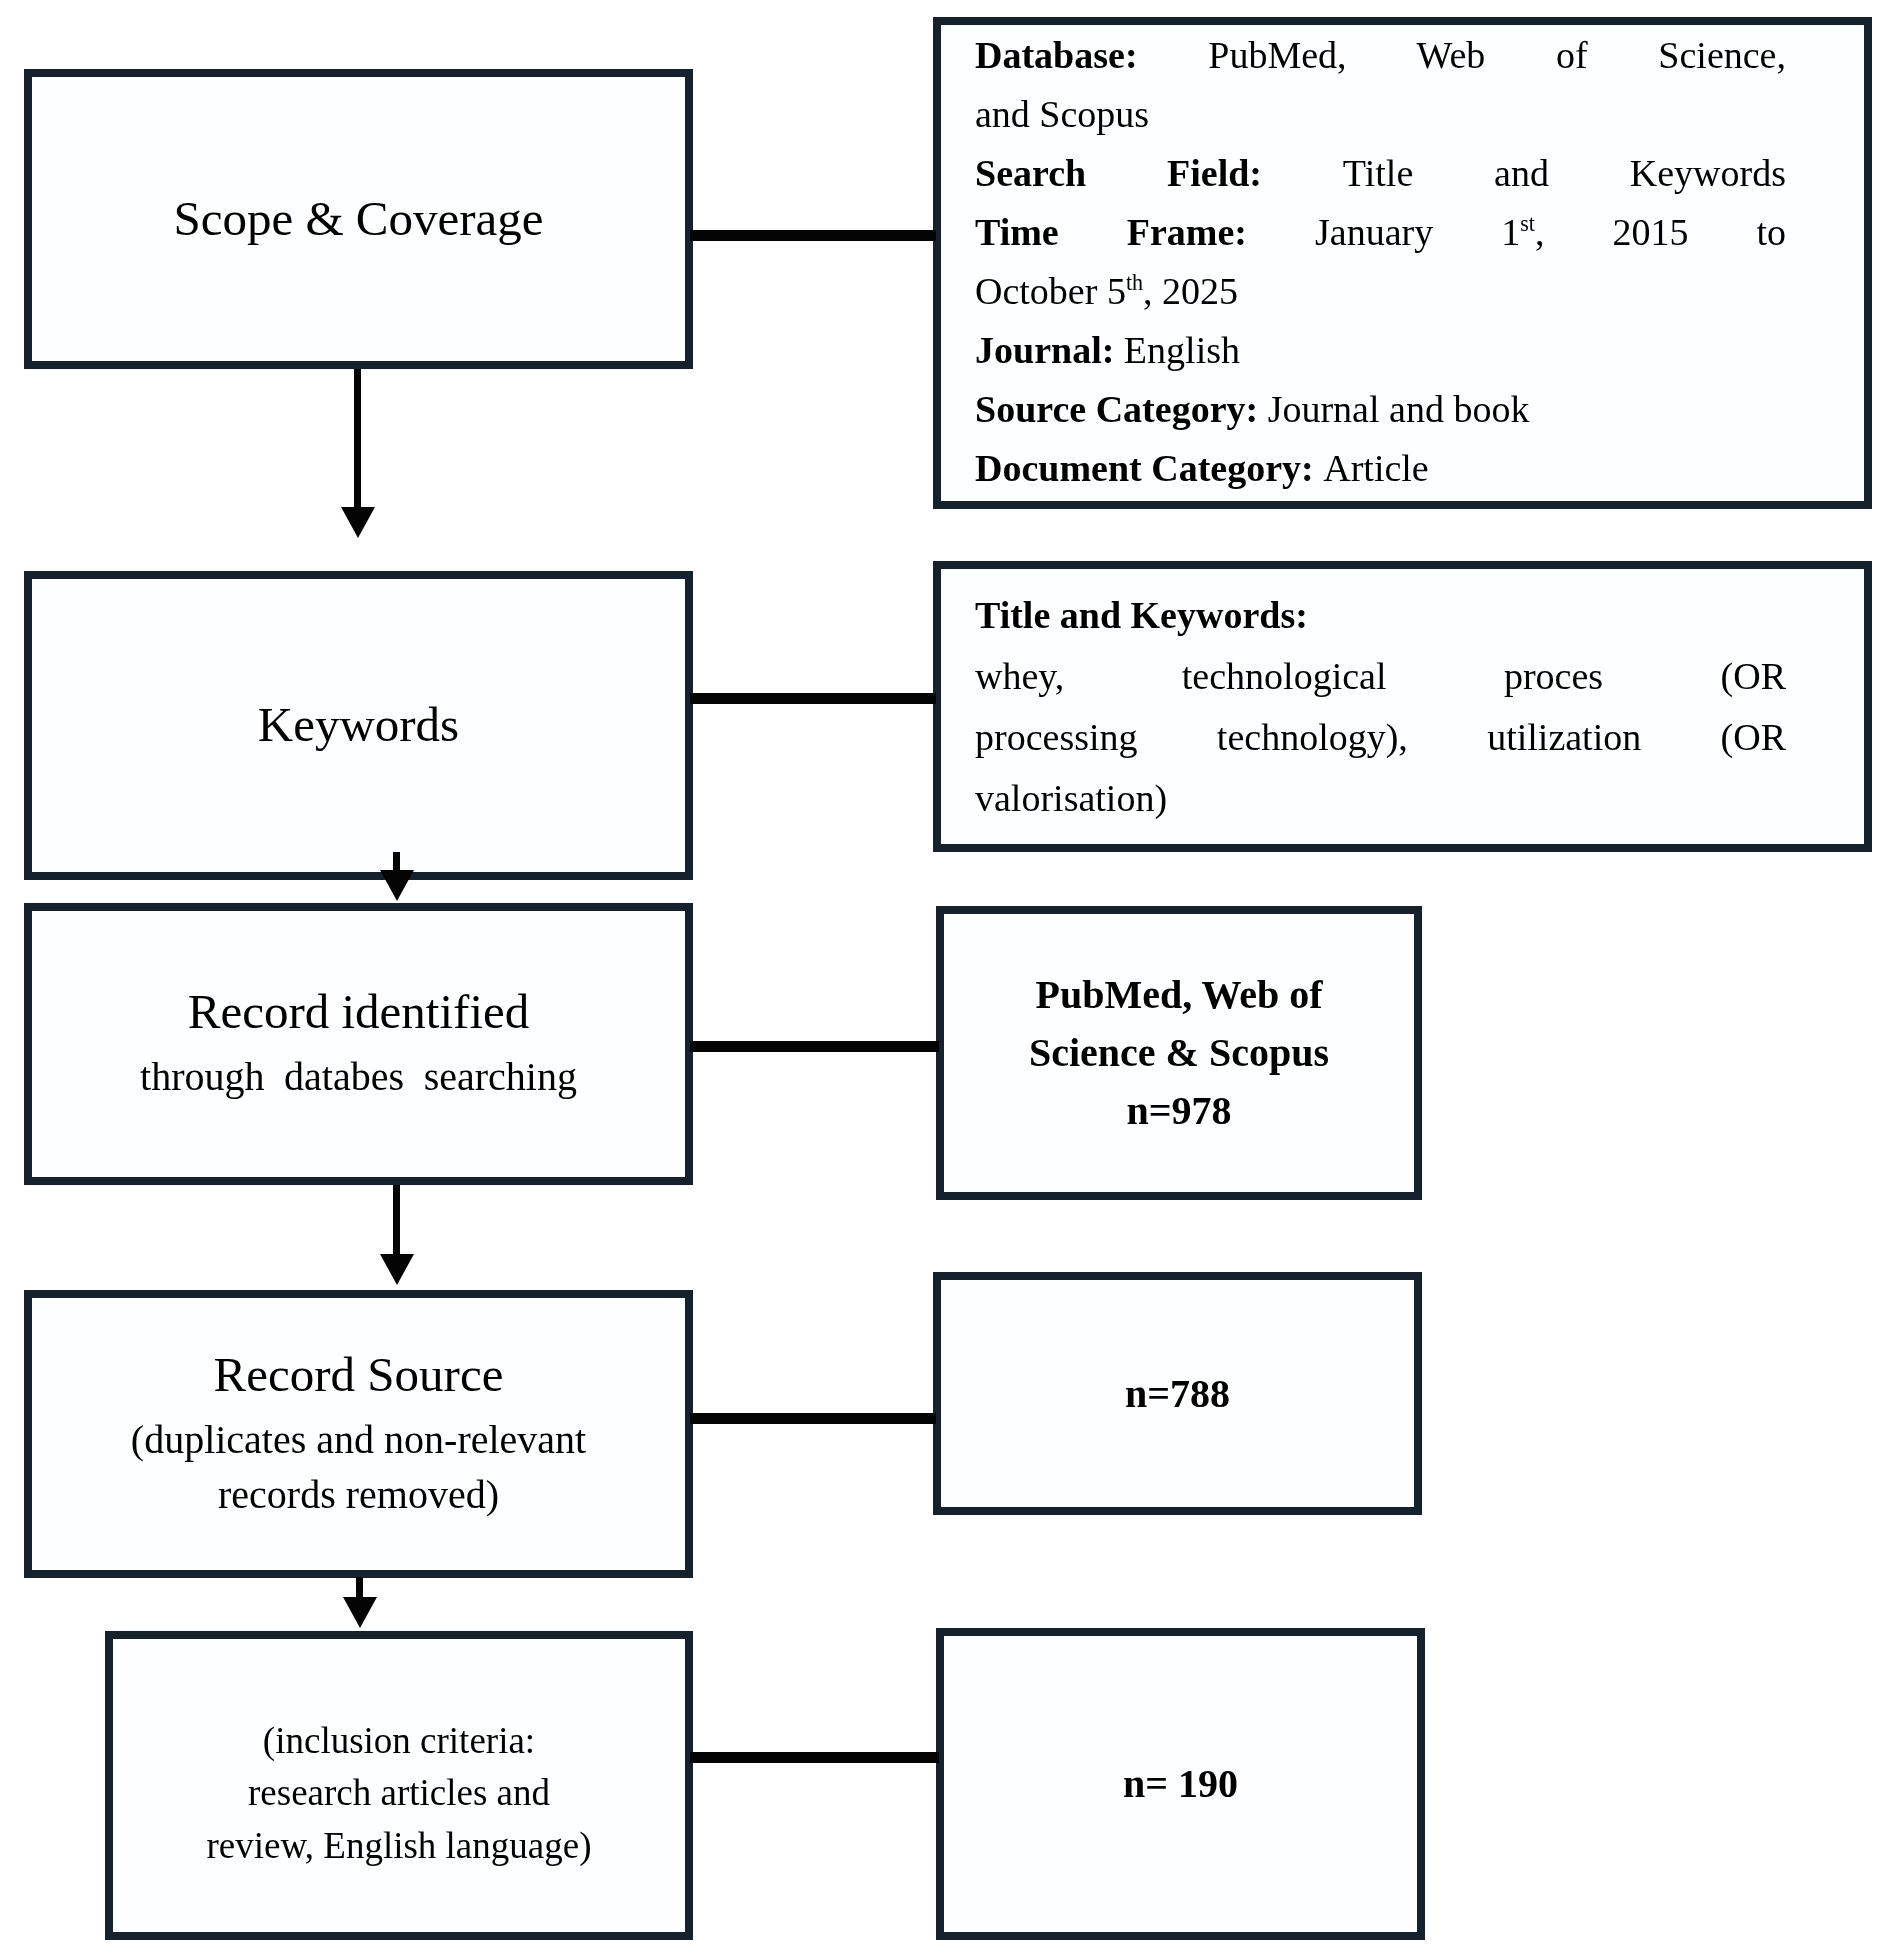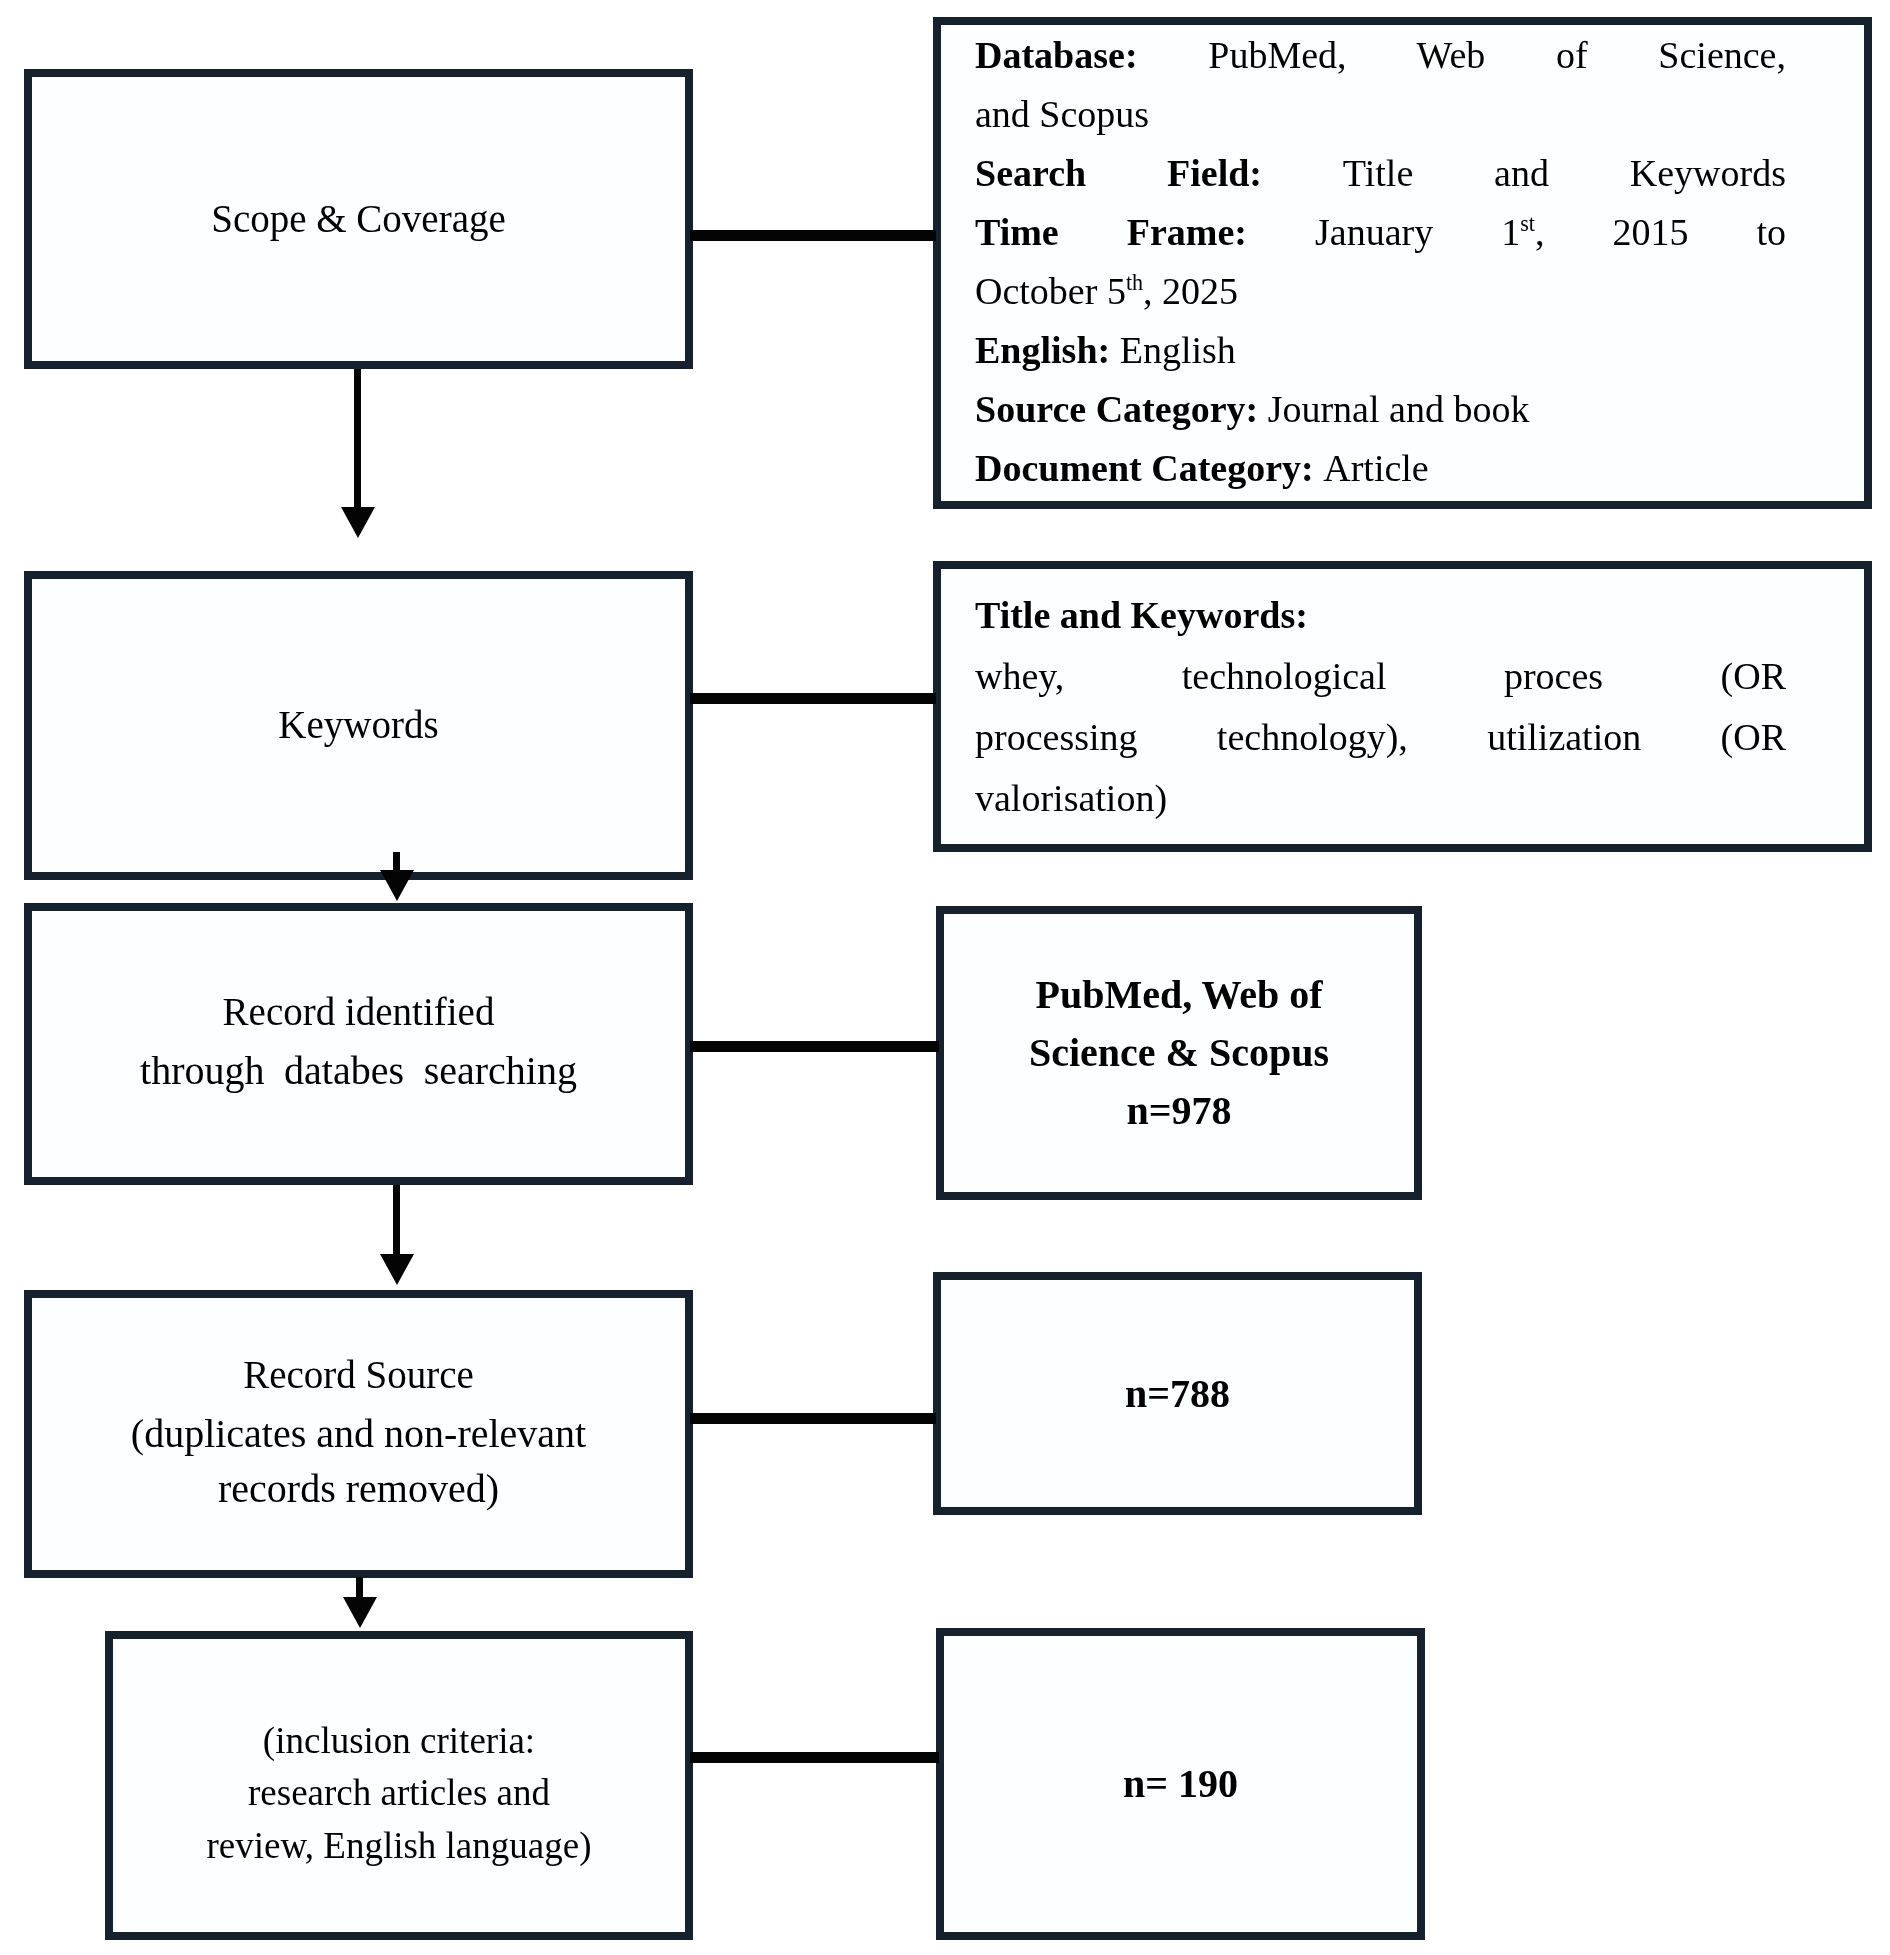--- a/index.html
+++ b/index.html
@@ -21,21 +21,21 @@
     box-sizing:border-box;
     border:8.4px solid var(--ink);
     background:var(--paper);
   }
   .lbox{
     display:flex;flex-direction:column;
     justify-content:center;align-items:center;
     text-align:center;
     padding:6px 18px;
   }
-  .lbox .title{font-size:39px;line-height:1.2;}
+  .lbox .title{font-size:49px;line-height:1.2;}
   .lbox .sub{font-size:40px;line-height:1.36;white-space:pre-line;margin-top:8.4px;}
   .sub-spread{word-spacing:9.6px;font-size:41px;}
   .lbox-included .title{font-size:46px;}
   .lbox-included .sub{font-size:37px;line-height:1.42;margin-top:15.6px;}
 
   .rtext{
     font-size:38px;
   }
   .rich-line{
     line-height:59px;
@@ -98,21 +98,21 @@
 research articles and
 review, English language)</div>
   </div>
 
   <div class="box rtext" style="left:933px;top:17px;width:939px;height:492px;padding:1.2px 78px 0 34px;">
   <div class="rich-line stretch"><span class="b">Database: </span><span>PubMed, Web of Science,</span></div>
       <div class="rich-line"><span>and Scopus</span></div>
       <div class="rich-line stretch"><span class="b">Search Field: </span><span>Title and Keywords</span></div>
       <div class="rich-line stretch"><span class="b">Time Frame: </span><span>January 1<sup>st</sup>, 2015 to</span></div>
       <div class="rich-line"><span>October 5<sup>th</sup>, 2025</span></div>
-      <div class="rich-line"><span class="b">English: </span><span>English</span></div>
+      <div class="rich-line"><span class="b">Journal: </span><span>English</span></div>
       <div class="rich-line"><span class="b">Source Category: </span><span>Journal and book</span></div>
       <div class="rich-line"><span class="b">Document Category: </span><span>Article</span></div>
     </div>
 
   <div class="box rtext rbox-keywords" style="left:933px;top:561px;width:939px;height:291px;padding:16px 78px 0 34px;">
   <div class="rich-line"><span class="b">Title and Keywords:</span></div>
       <div class="rich-line stretch"><span>whey, technological proces (OR</span></div>
       <div class="rich-line stretch"><span>processing technology), utilization (OR</span></div>
       <div class="rich-line"><span>valorisation)</span></div>
     </div>

